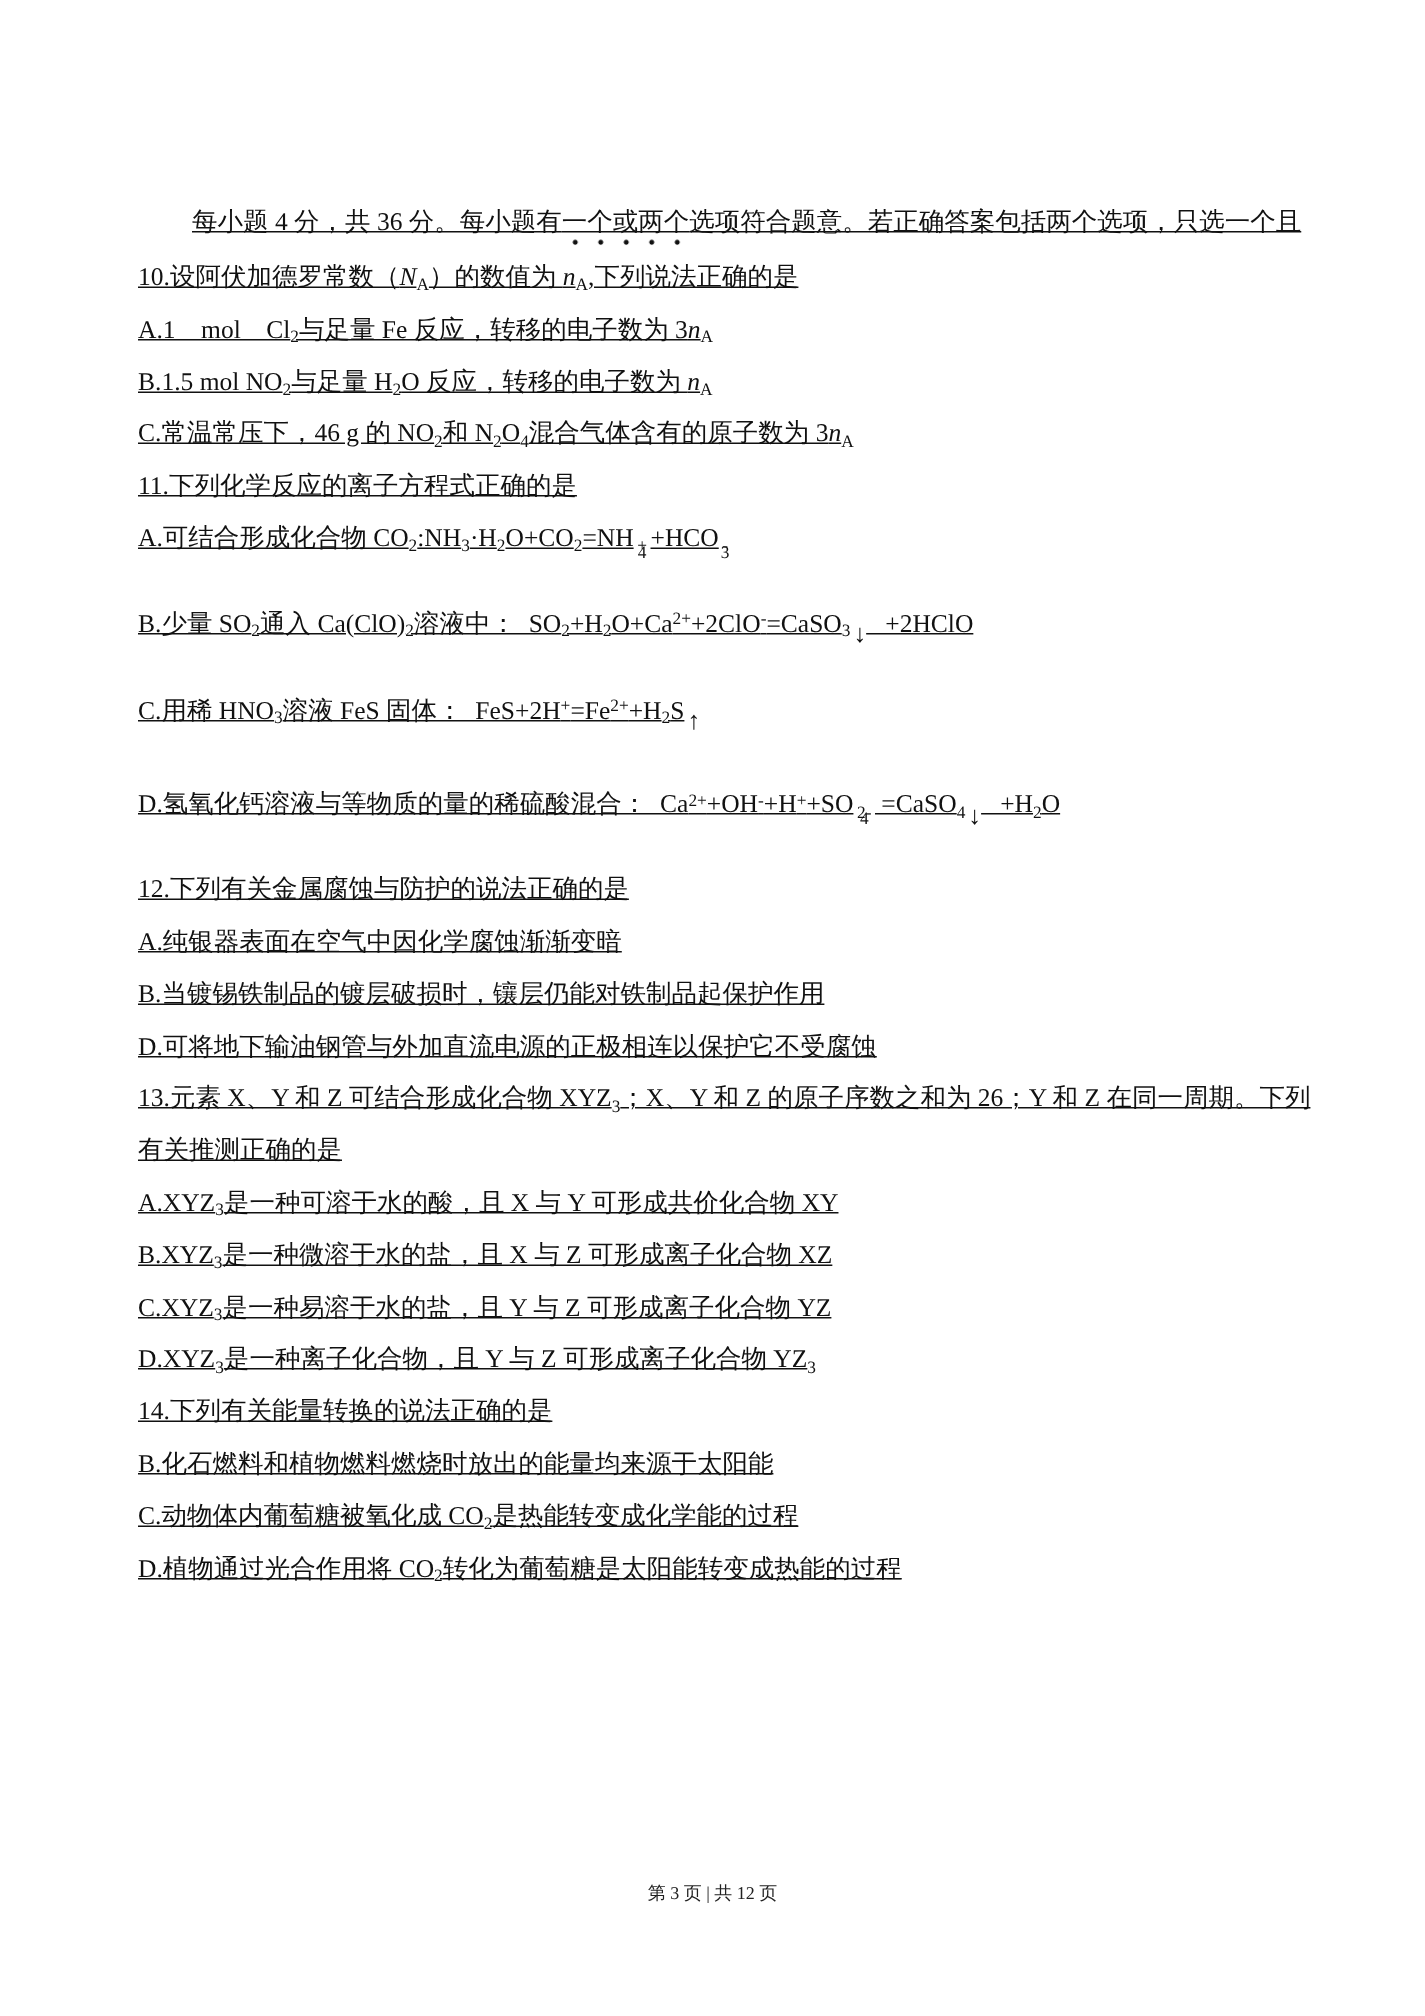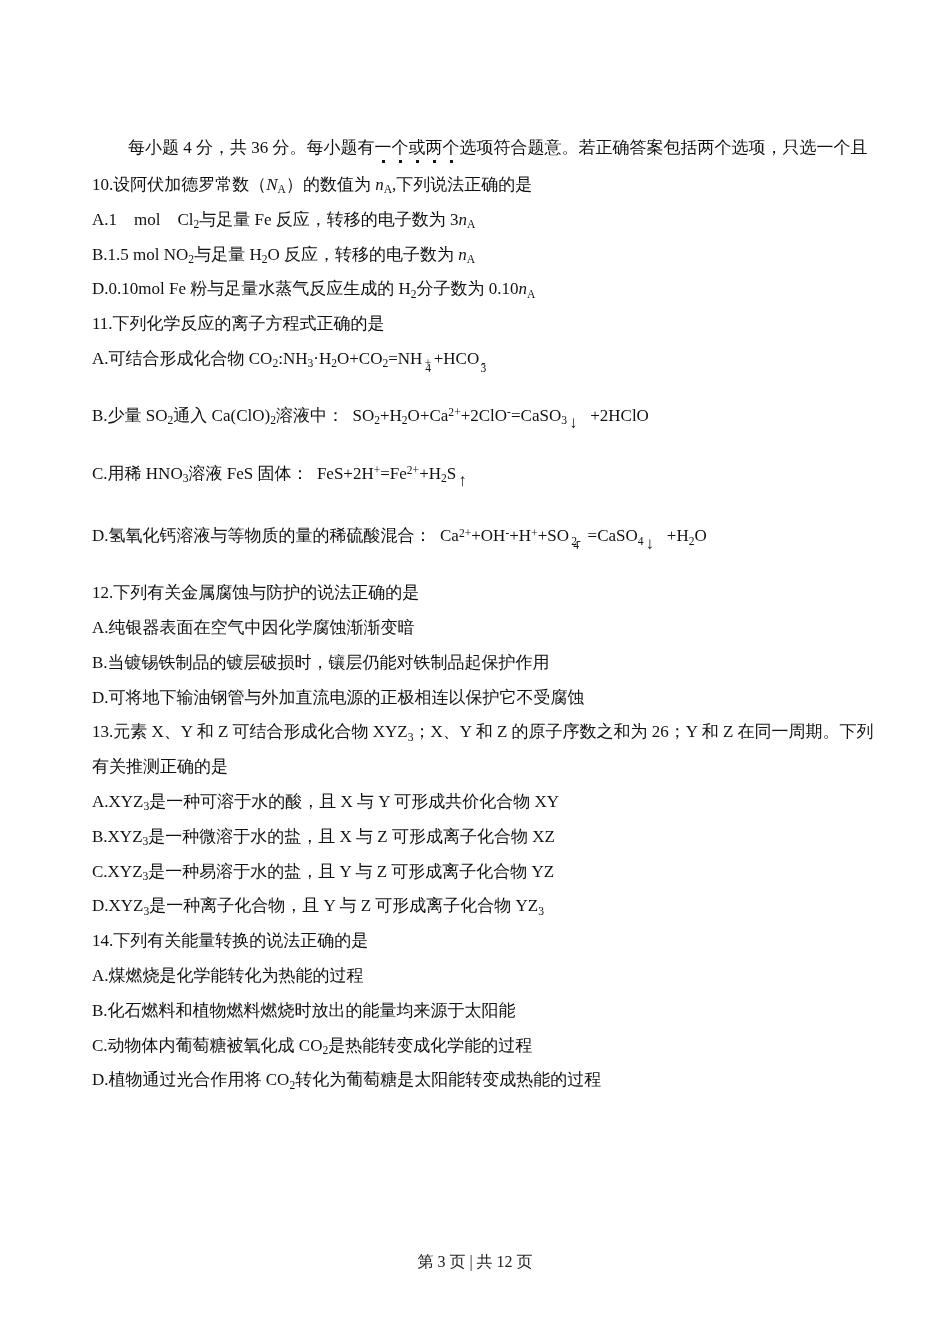--- a/index.html
+++ b/index.html
@@ -9,20 +9,21 @@
     background:#ffffff;
     overflow:hidden;
     color:#111111;
     font-family:"Liberation Serif","DejaVu Serif",serif;
     font-size:17px;
   }
   .content{
     position:absolute;
     left:92px;top:128px;
     width:820px;
+    text-decoration:underline;
   }
   .content p{
     margin:0;
     line-height:34.8px;
     white-space:pre;
   }
   p.intro{
     line-height:40px;
     padding-left:36px;
   }
@@ -38,57 +39,56 @@
     background:radial-gradient(circle,#111 1.4px,rgba(0,0,0,0) 1.9px) repeat-x left bottom;
     background-size:17px 5px;
   }
   .low{display:inline-block;position:relative;top:0.42em;line-height:1;margin-left:2px;}
   .stk{display:inline-block;position:relative;line-height:1;margin:0 0.14em;vertical-align:baseline;}
   .stk .t{font-size:0.68em;position:relative;top:0.30em;display:inline-block;line-height:1;}
   .stk .b{position:absolute;left:50%;transform:translateX(-50%);top:1.12em;font-size:0.68em;line-height:1;}
   .footer{
     position:absolute;left:0;right:0;top:1250px;
     text-align:center;
-    font-size:16px;color:#222222;
+    font-size:12px;color:#222222;
     line-height:24px;
   }
 </style>
 </head>
 <body>
 
 <div class="page">
   <div class="content">
 
     <p class="intro"><span>每小题 4 分，共 36 分。每小题有</span><span class="em">一个或两个</span><span>选项符合题意。若正确答案包括两个选项，只选一个且</span></p>
 
     <p><span>10.设阿伏加德罗常数（</span><span class="i">N</span><span class="sub">A</span><span>）的数值为 </span><span class="i">n</span><span class="sub">A</span><span>,下列说法正确的是</span></p>
     <p><span>A.1　mol　Cl</span><span class="sub">2</span><span>与足量 Fe 反应，转移的电子数为 3</span><span class="i">n</span><span class="sub">A</span></p>
     <p><span>B.1.5 mol NO</span><span class="sub">2</span><span>与足量 H</span><span class="sub">2</span><span>O 反应，转移的电子数为 </span><span class="i">n</span><span class="sub">A</span></p>
-    <p><span>D.0.10mol Fe 粉与足量水蒸气反应生成的 H</span><span class="sub">2</span><span>分子数为 0.10</span><span class="i">n</span><span class="sub">A</span></p>
+    <p><span>C.常温常压下，46 g 的 NO</span><span class="sub">2</span><span>和 N</span><span class="sub">2</span><span>O</span><span class="sub">4</span><span>混合气体含有的原子数为 3</span><span class="i">n</span><span class="sub">A</span></p>
 
     <p><span>11.下列化学反应的离子方程式正确的是</span></p>
     <p class="mb22"><span>A.可结合形成化合物 CO</span><span class="sub">2</span><span>:NH</span><span class="sub">3</span><span>·H</span><span class="sub">2</span><span>O+CO</span><span class="sub">2</span><span>=NH</span><span class="stk"><span class="t">+</span><span class="b">4</span></span><span>+HCO</span><span class="stk"><span class="t">-</span><span class="b">3</span></span></p>
     <p class="mb23"><span>B.少量 SO</span><span class="sub">2</span><span>通入 Ca(ClO)</span><span class="sub">2</span><span>溶液中：  SO</span><span class="sub">2</span><span>+H</span><span class="sub">2</span><span>O+Ca</span><span class="sup">2+</span><span>+2ClO</span><span class="sup">-</span><span>=CaSO</span><span class="sub">3</span><span class="low">↓</span><span>   +2HClO</span></p>
     <p class="mb28"><span>C.用稀 HNO</span><span class="sub">3</span><span>溶液 FeS 固体：  FeS+2H</span><span class="sup">+</span><span>=Fe</span><span class="sup">2+</span><span>+H</span><span class="sub">2</span><span>S</span><span class="low">↑</span></p>
     <p class="mb22"><span>D.氢氧化钙溶液与等物质的量的稀硫酸混合：  Ca</span><span class="sup">2+</span><span>+OH</span><span class="sup">-</span><span>+H</span><span class="sup">+</span><span>+SO</span><span class="stk"><span class="t">2-</span><span class="b">4</span></span><span> =CaSO</span><span class="sub">4</span><span class="low">↓</span><span>   +H</span><span class="sub">2</span><span>O</span></p>
 
     <p><span>12.下列有关金属腐蚀与防护的说法正确的是</span></p>
     <p><span>A.纯银器表面在空气中因化学腐蚀渐渐变暗</span></p>
     <p><span>B.当镀锡铁制品的镀层破损时，镶层仍能对铁制品起保护作用</span></p>
     <p><span>D.可将地下输油钢管与外加直流电源的正极相连以保护它不受腐蚀</span></p>
 
     <p><span>13.元素 X、Y 和 Z 可结合形成化合物 XYZ</span><span class="sub">3</span><span>；X、Y 和 Z 的原子序数之和为 26；Y 和 Z 在同一周期。下列</span></p>
     <p><span>有关推测正确的是</span></p>
     <p><span>A.XYZ</span><span class="sub">3</span><span>是一种可溶于水的酸，且 X 与 Y 可形成共价化合物 XY</span></p>
     <p><span>B.XYZ</span><span class="sub">3</span><span>是一种微溶于水的盐，且 X 与 Z 可形成离子化合物 XZ</span></p>
     <p><span>C.XYZ</span><span class="sub">3</span><span>是一种易溶于水的盐，且 Y 与 Z 可形成离子化合物 YZ</span></p>
     <p><span>D.XYZ</span><span class="sub">3</span><span>是一种离子化合物，且 Y 与 Z 可形成离子化合物 YZ</span><span class="sub">3</span></p>
 
     <p><span>14.下列有关能量转换的说法正确的是</span></p>
-    <p><span>A.煤燃烧是化学能转化为热能的过程</span></p>
     <p><span>B.化石燃料和植物燃料燃烧时放出的能量均来源于太阳能</span></p>
     <p><span>C.动物体内葡萄糖被氧化成 CO</span><span class="sub">2</span><span>是热能转变成化学能的过程</span></p>
     <p><span>D.植物通过光合作用将 CO</span><span class="sub">2</span><span>转化为葡萄糖是太阳能转变成热能的过程</span></p>
 
   </div>
 
   <div class="footer">
     <span>第 3 页 | 共 12 页</span>
   </div>
 </div>

